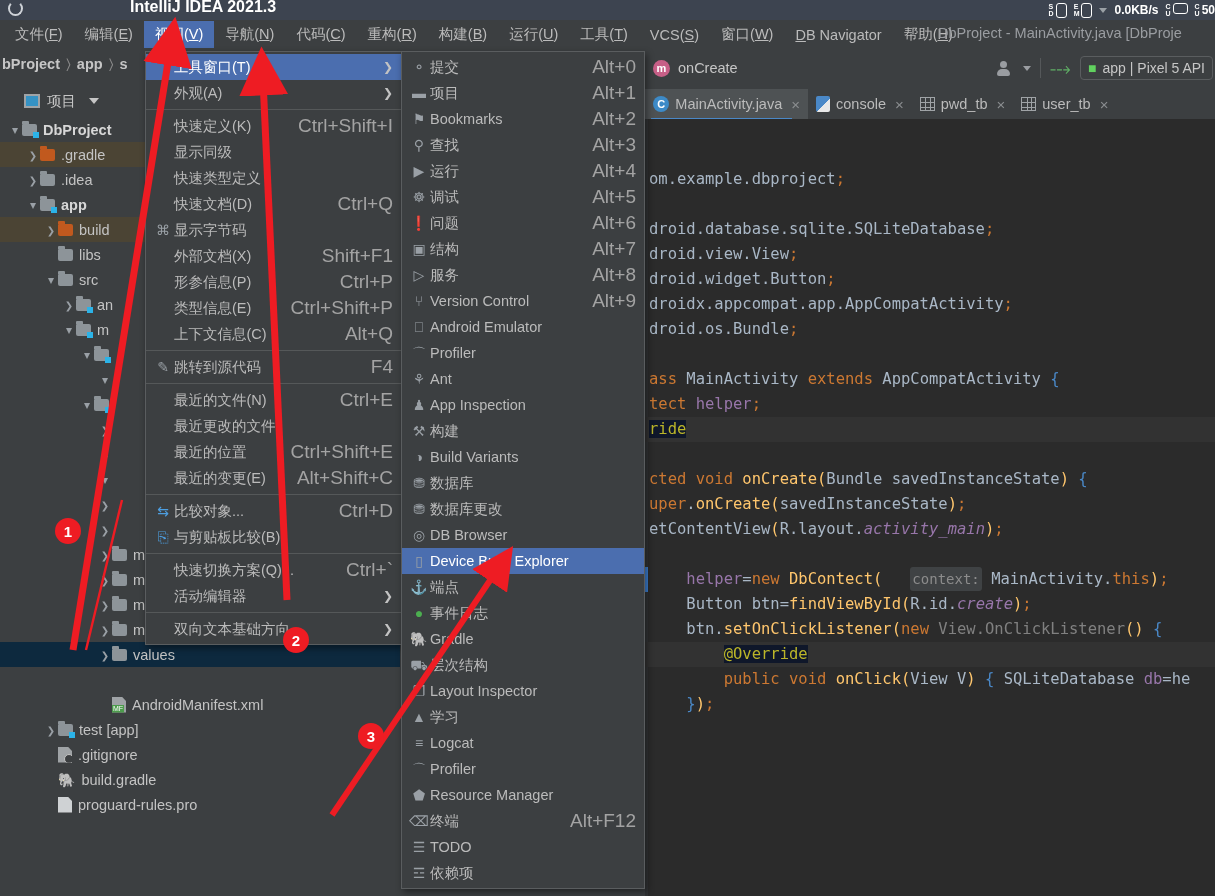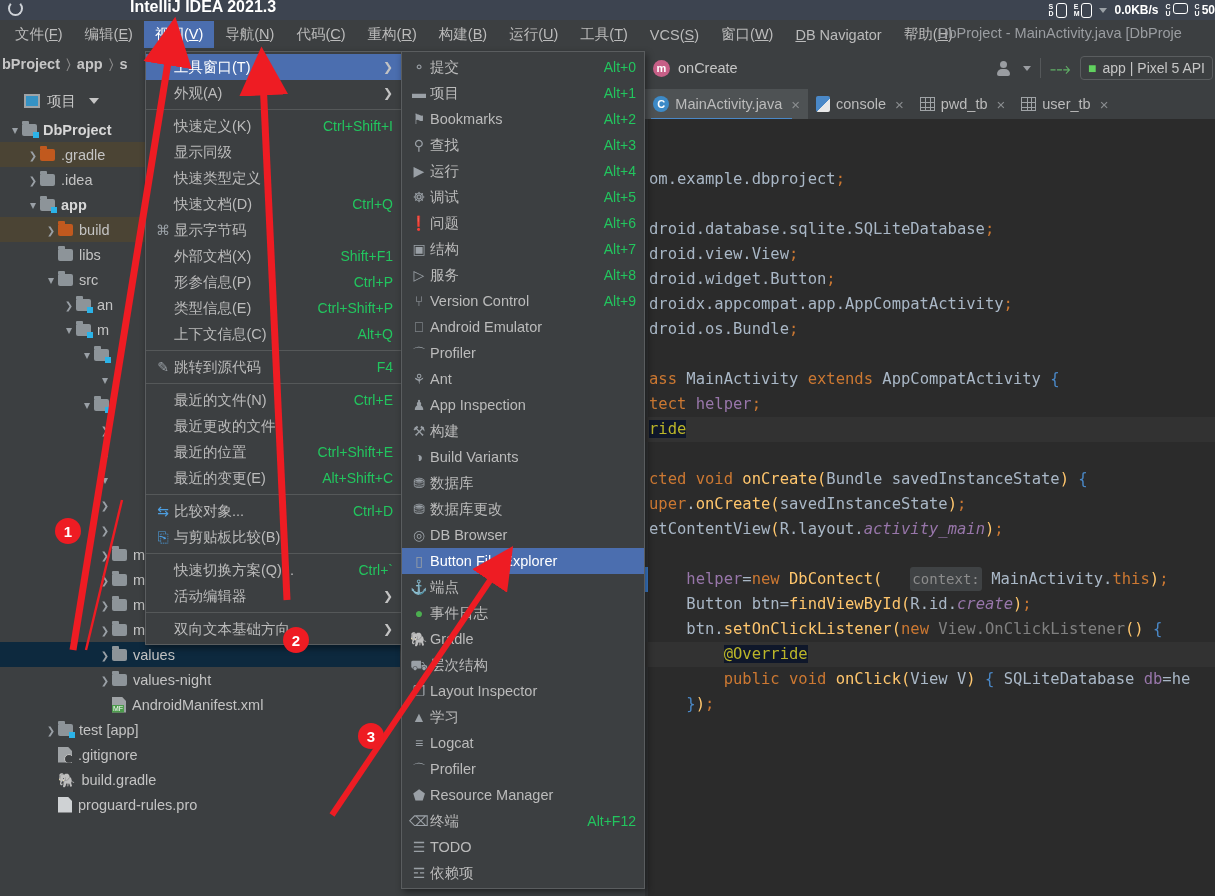--- a/index.html
+++ b/index.html
@@ -150,21 +150,21 @@
     background: #3c3f41; border: 1px solid #5a5d5f; padding: 2px 0; z-index: 60;
     box-shadow: 2px 3px 7px rgba(0,0,0,.45);
   }
   .mrow {
     position: relative; display: flex; align-items: center; height: 26px;
     padding: 0 8px 0 6px; color: #bbbbbb; font-size: 14.5px; white-space: nowrap;
   }
   .mrow.sel { background: #4b6eaf; color: #ffffff; }
   .mrow .mic { width: 22px; flex: none; display:flex; align-items:center; justify-content:center; color:#9aa0a6; font-size:14px; }
   .mrow .mtext { flex: 1; }
-  .mrow .mkey { color: #22c55e; font-size: 14px; margin-left: 14px; }
+  .mrow .mkey { color: #a3a3a3; font-size: 19px; margin-left: 14px; }
   .mrow .marrow { color: #c3c3c3; font-size: 12px; margin-left: 10px; }
   .msep { height: 1px; background: #555859; margin: 3px 0; }
 
   
   .gi { display:inline-block; color:#9aa0a6; font-size:14px; line-height:1; }
   .gi-blue { color:#4d9ee0; }
   .gi-green { color:#4caf50; }
 
   
   .editor {
@@ -408,25 +408,20 @@
       <div class="trow" style="top: 500px; padding-left: 98px;">
         <span class="chev right"></span>
         <span class="folder"></span>
         <span class="fname">mipmap-xxxhdpi</span>
       </div>
       <div class="trow hl-blue" style="top: 525px; padding-left: 98px;">
         <span class="chev right"></span>
         <span class="folder"></span>
         <span class="fname">values</span>
       </div>
-      <div class="trow" style="top: 550px; padding-left: 98px;">
-        <span class="chev right"></span>
-        <span class="folder"></span>
-        <span class="fname">values-night</span>
-      </div>
       <div class="trow" style="top: 575px; padding-left: 98px;">
         <span class="chev"></span>
         <span class="file-ic ic-xml"></span>
         <span class="fname">AndroidManifest.xml</span>
       </div>
       <div class="trow" style="top: 625px; padding-left: 44px;">
         <span class="chev"></span>
         <span class="file-ic ic-git"></span>
         <span class="fname">.gitignore</span>
       </div>
@@ -691,21 +686,21 @@
       <div class="mrow">
         <span class="mic">
           <span class="gi ">◎</span>
         </span>
         <span class="mtext">DB Browser</span>
       </div>
       <div class="mrow sel">
         <span class="mic">
           <span class="gi ">▯</span>
         </span>
-        <span class="mtext">Button File Explorer</span>
+        <span class="mtext">Device Build Explorer</span>
       </div>
       <div class="mrow">
         <span class="mic">
           <span class="gi ">⚓</span>
         </span>
         <span class="mtext">端点</span>
       </div>
       <div class="mrow">
         <span class="mic">
           <span class="gi gi-green">●</span>

